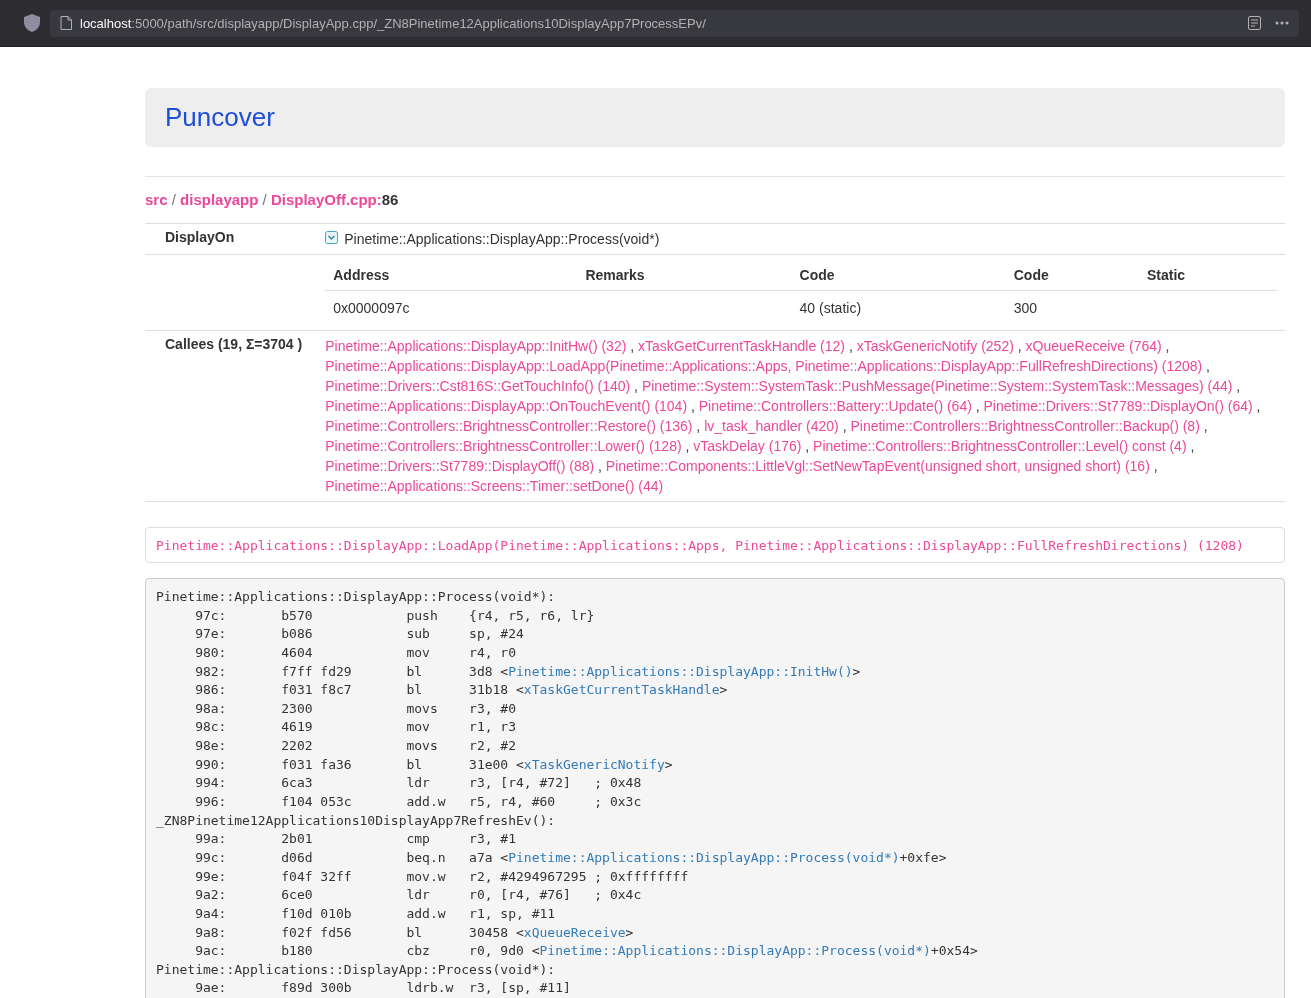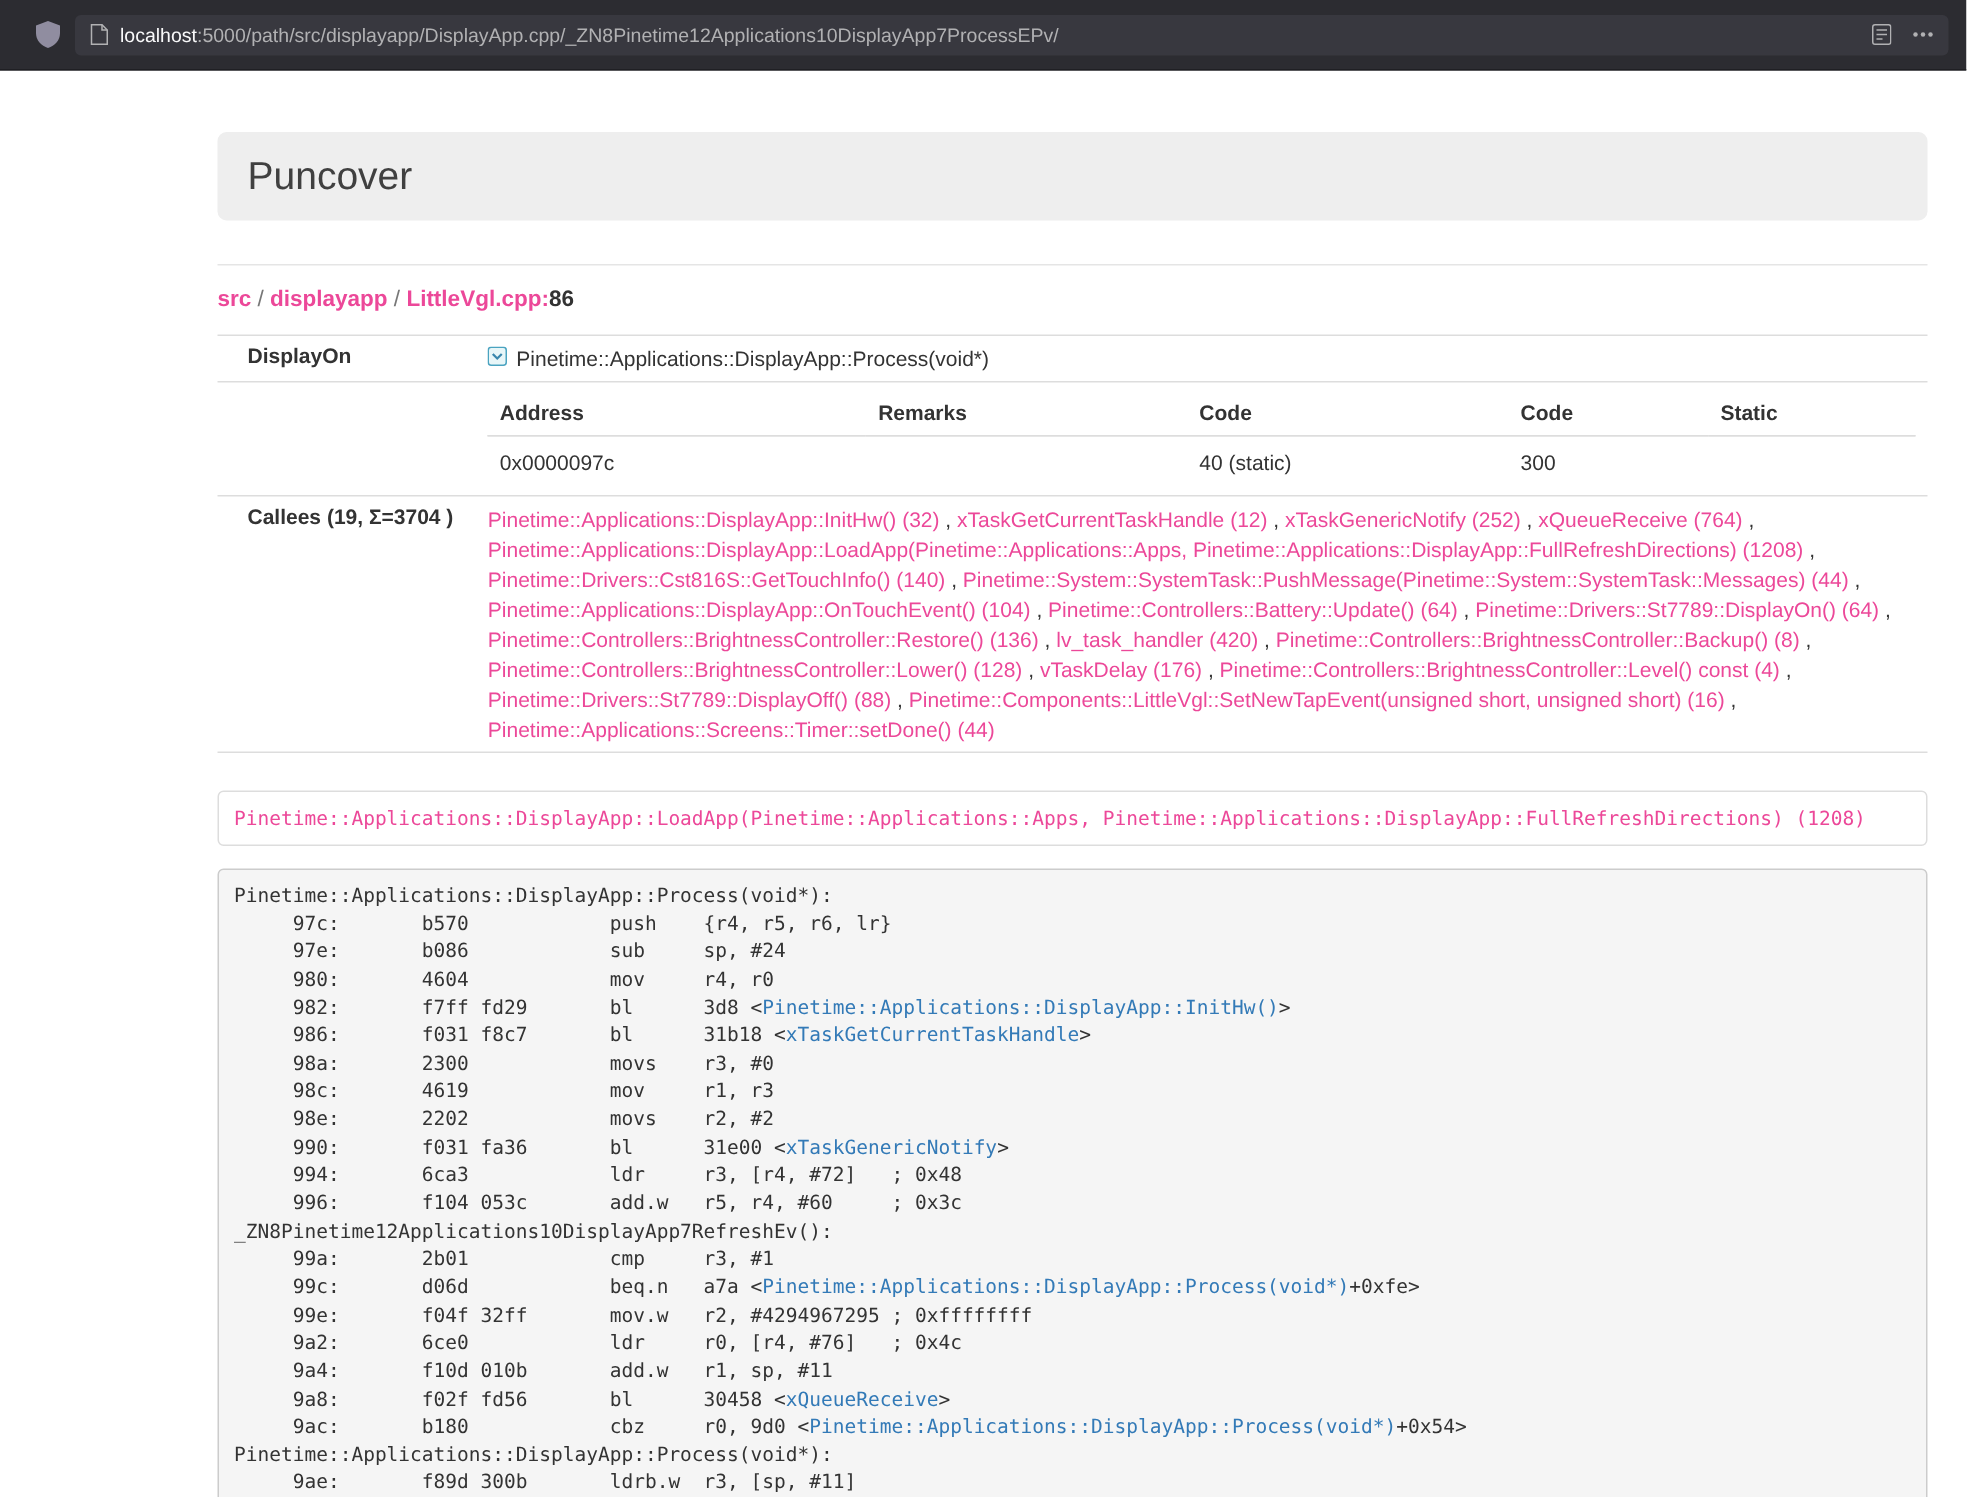--- a/index.html
+++ b/index.html
@@ -15,21 +15,21 @@
             font-size:13px; min-width:0; }
   .url-text { margin-left:8px; white-space:nowrap; overflow:hidden; flex:1; }
   .url-host { color:#f9f9fa; }
   .url-right { display:flex; align-items:center; gap:14px; margin-left:10px; }
   .tb-btn { display:flex; align-items:center; cursor:pointer; }
 
   
   .container { width:1140px; margin-left:145px; padding-top:41px; }
 
   .jumbotron { background:#eeeeee; border-radius:6px; padding:14px 20px; margin-bottom:29px; }
-  .jumbotron h1 { font-size:26px; font-weight:normal; color:#404040; }
+  .jumbotron h1 { font-size:26px; font-weight:normal; color:#1d4ed8; }
 
   hr { border:0; border-top:1px solid #e5e5e5; }
 
   a { color:#ec4899; text-decoration:none; }
 
   .breadcrumb { margin:14px 0 15px 0; font-size:15px; font-weight:bold; }
   .bc-sep { color:#777; font-weight:normal; }
 
   
   .detail-table { width:100%; border-collapse:collapse; font-size:14px; border-bottom:1px solid #ddd; }
@@ -96,21 +96,21 @@
 </div>
 
 <div class="container">
 
   <div class="jumbotron">
     <h1>Puncover</h1>
   </div>
 
   <hr>
 
-  <div class="breadcrumb"><a href="#">src</a><span class="bc-sep"> / </span><a href="#">displayapp</a><span class="bc-sep"> / </span><a href="#">LittleVgl.cpp:</a><span>86</span></div>
+  <div class="breadcrumb"><a href="#">src</a><span class="bc-sep"> / </span><a href="#">displayapp</a><span class="bc-sep"> / </span><a href="#">DisplayOff.cpp:</a><span>86</span></div>
 
   <table class="detail-table">
     <tbody>
       <tr>
         <th>DisplayOn</th>
         <td>
           <span class="fn-cell">
             <span>
               <svg width="13" height="13" viewBox="0 0 13 13">
                 <rect x="0.5" y="0.5" width="12" height="12" rx="2" fill="#e8f6f8" stroke="#4aa3c0"></rect>

